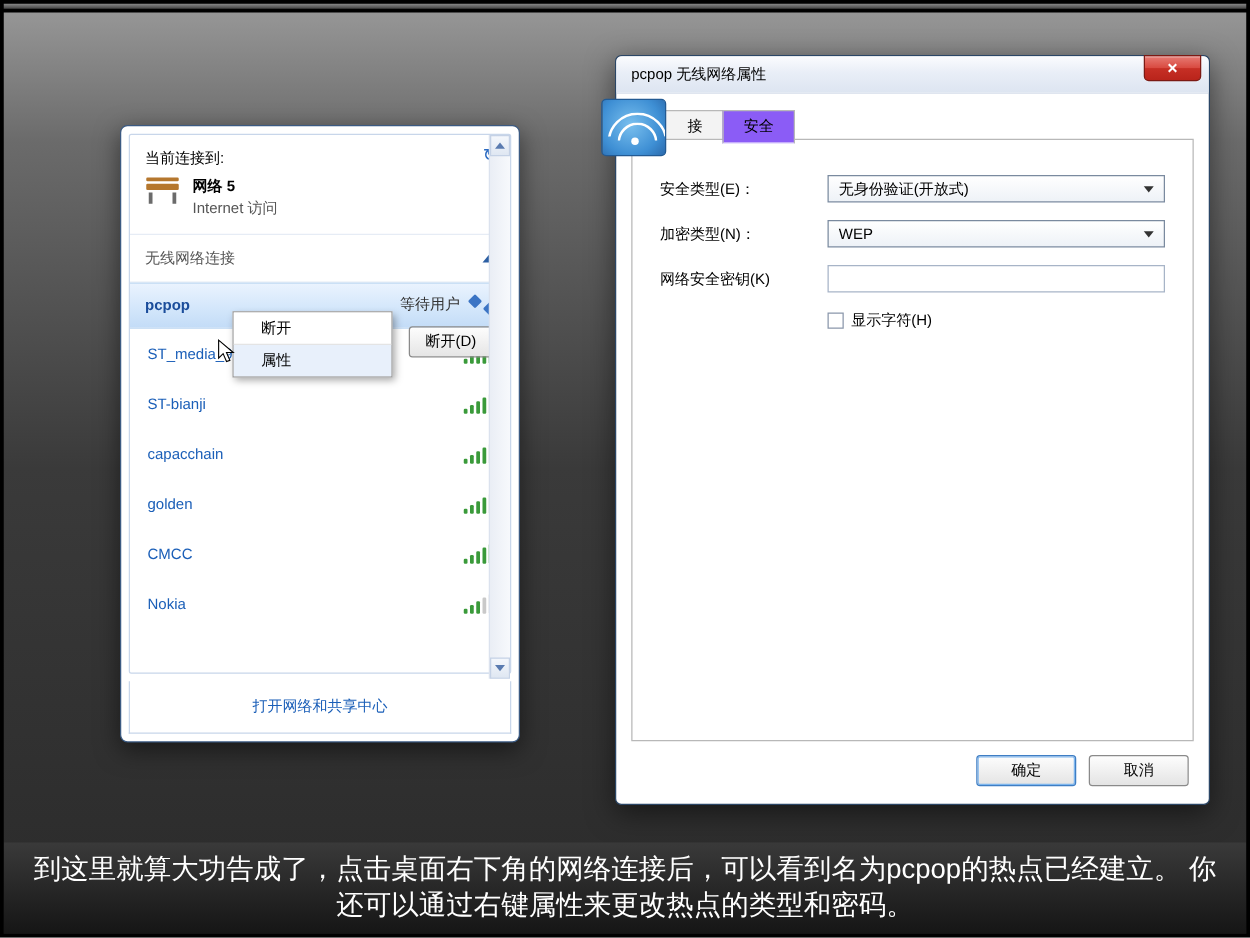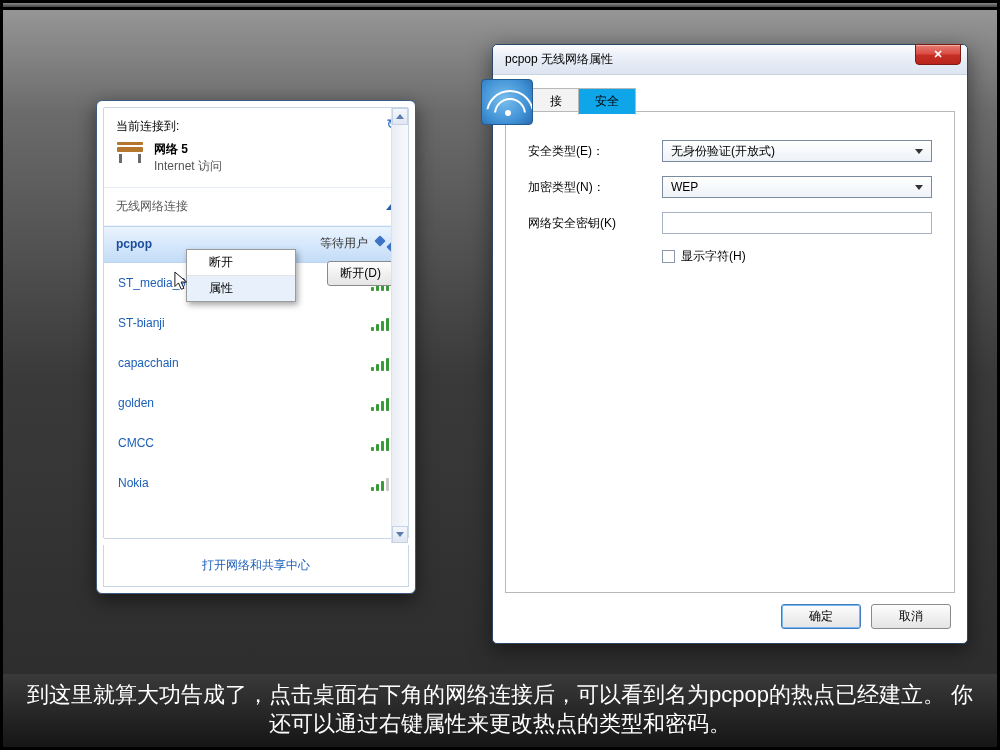--- a/index.html
+++ b/index.html
@@ -90,21 +90,21 @@
 .adhoc-icon::after{right:0; bottom:0}
 .disc-btn {
   position: absolute; right: 14px; top: 34px;
   padding: 3px 12px;
   background: linear-gradient(180deg,#fdfdfd,#e5e5e5);
   border:1px solid #8a8a8a; border-radius:3px;
   font-size: 12px;
 }
 .ctx-menu {
   position:absolute; left: 82px; top: 22px;
-  width: 110px;
+  width: 128px;
   background:#f4f4f4;
   border:1px solid #9b9b9b;
   box-shadow: 2px 3px 6px rgba(0,0,0,.35);
   z-index: 5;
 }
 .ctx-item { padding: 4px 22px; border-bottom:1px solid #e4e4e4; background:#fff;}
 .ctx-item:last-child{border-bottom:none}
 .ctx-item.hover{ background:#e8f0fb; }
 .cursor {
   position:absolute; left:70px; top:44px; z-index:6;
@@ -175,21 +175,21 @@
 }
 .tabstrip { position:absolute; left:12px; top:12px; display:flex; gap:0;}
 .tab {
   padding: 4px 16px;
   background:#f3f3f3;
   border:1px solid #b8b8b8;
   border-bottom:none;
   position:relative; top:1px;
   font-size:12px;
 }
-.tab.active { background:#0ea5e9; border-bottom:1px solid #fff; z-index:2;}
+.tab.active { background:#8b5cf6; border-bottom:1px solid #fff; z-index:2;}
 .tab + .tab { margin-left:-1px; }
 .wifi-badge {
   position:absolute; left:-12px; top:4px;
   width:52px; height:46px;
   background: radial-gradient(circle at 45% 45%, #79bfee 0%, #3e8fd4 65%, #2b6aad 100%);
   border:1px solid #225a93;
   border-radius:4px;
   z-index:3;
   overflow:hidden;
 }

